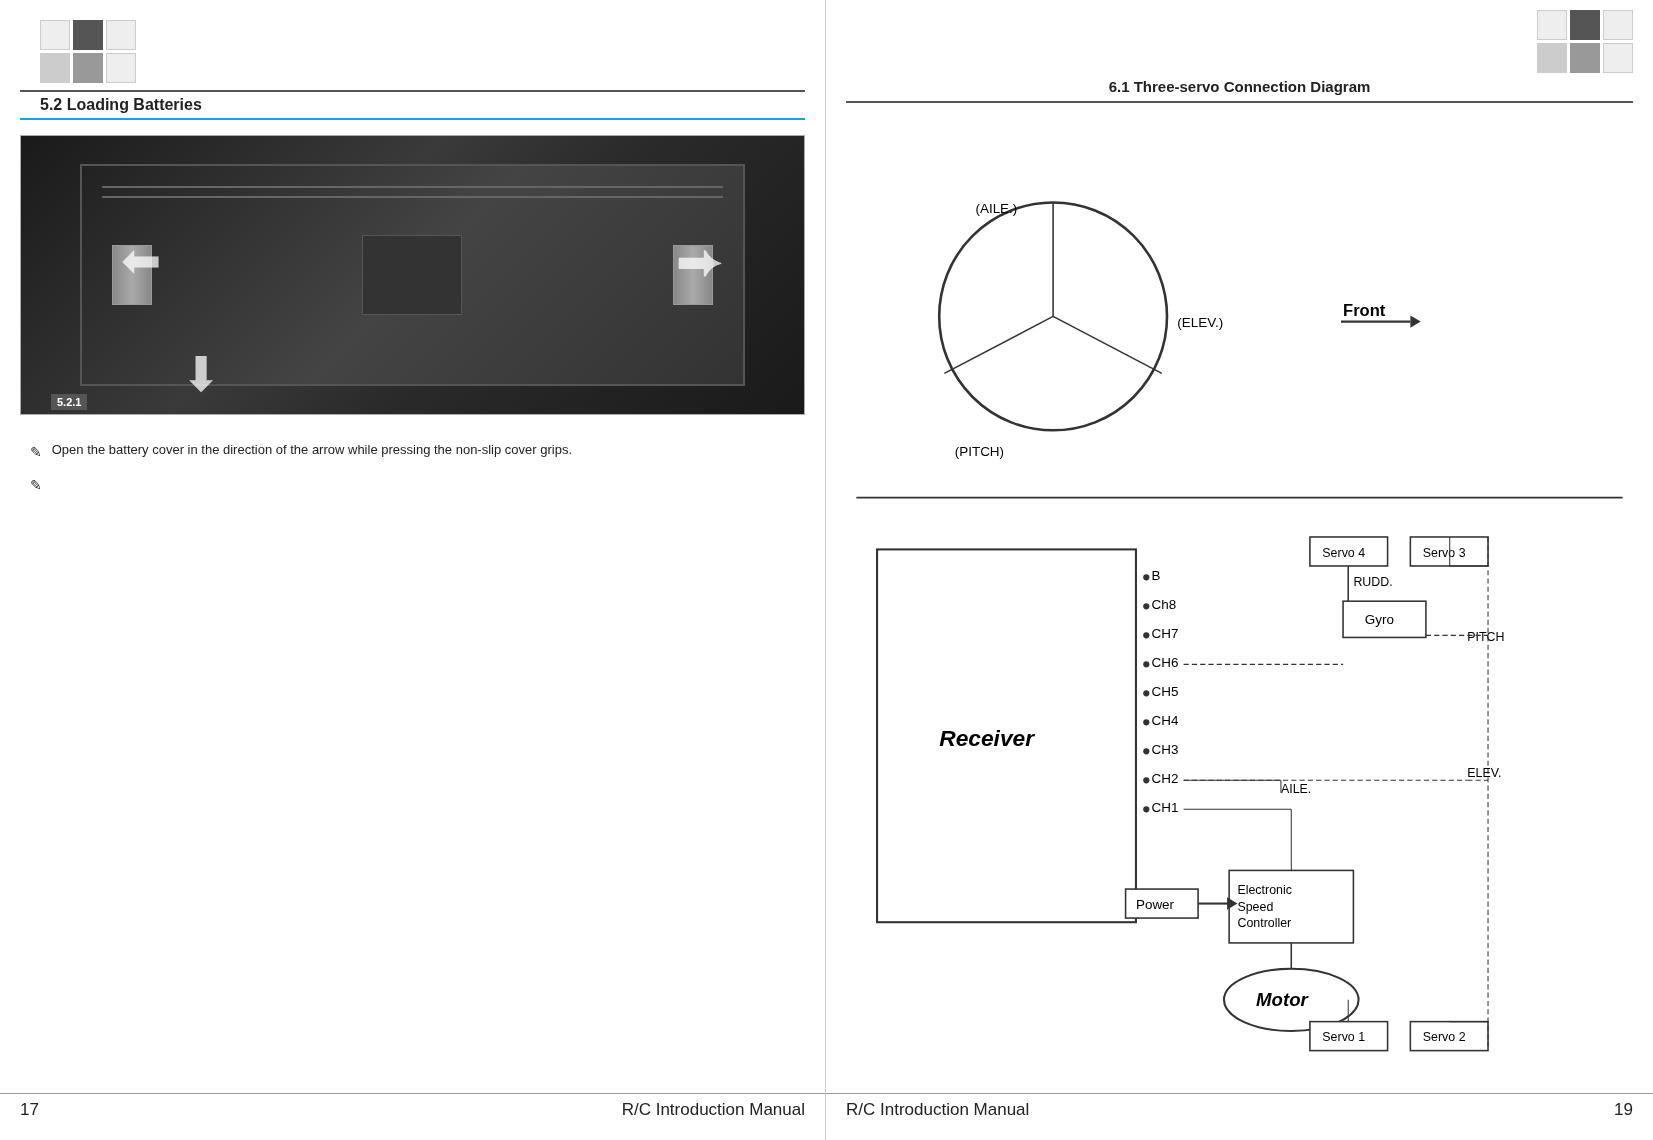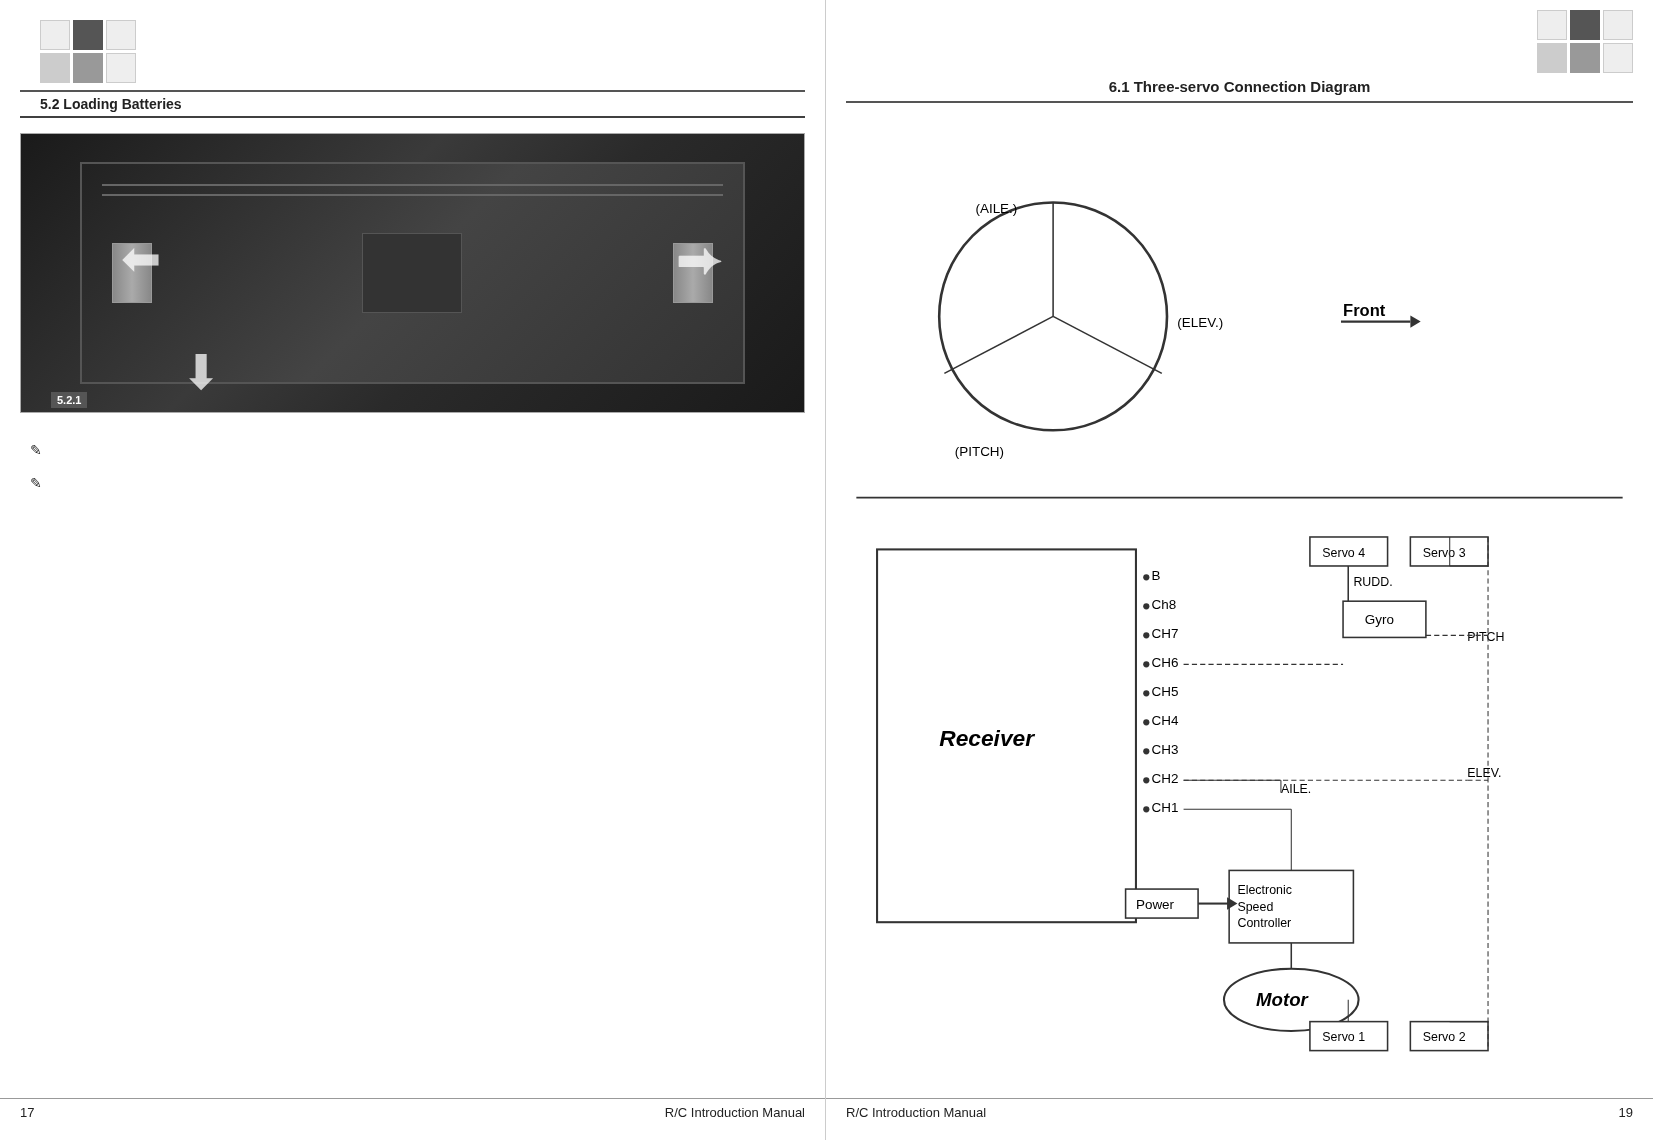--- a/index.html
+++ b/index.html
@@ -56,23 +56,23 @@
     }
 
     .sq-white { background: #eee; border: 1px solid #ccc; }
     .sq-dark { background: #555; }
     .sq-mid { background: #999; }
     .sq-light { background: #ccc; }
 
     
     .section-header {
       border-top: 2px solid #555;
-      border-bottom: 2px solid #404040;
+      border-bottom: 2px solid #0ea5e9;
       padding: 4px 20px;
-      font-size: 14px;
+      font-size: 16px;
       font-weight: bold;
       margin: 0 20px;
     }
 
     
     .battery-image-area {
       margin: 15px 20px;
       border: 1px solid #aaa;
       height: 280px;
       background: #2a2a2a;
@@ -138,21 +138,21 @@
 
     
     .page-footer {
       position: absolute;
       bottom: 20px;
       left: 0;
       right: 0;
       display: flex;
       justify-content: space-between;
       padding: 0 20px;
-      font-size: 13px;
+      font-size: 17px;
       border-top: 1px solid #999;
       padding-top: 6px;
     }
 
     
     .right-header {
       padding: 10px 20px 0 20px;
       display: flex;
       align-items: flex-start;
       justify-content: flex-end;
@@ -230,20 +230,21 @@
         <div style="position:absolute; right:80px; top:45%; transform:translateY(-50%); color:rgba(255,255,255,0.75); font-size:48px; line-height:1;">⮕</div>
         <div style="position:absolute; bottom:15px; left:160px; color:rgba(255,255,255,0.75); font-size:48px; line-height:1;">⬇</div>
 
         <div class="battery-label">5.2.1</div>
       </div>
     </div>
 
     <div class="bullet-section">
       <div class="bullet-item">
         <span class="pencil-icon">✎</span>
+        <span>Open the battery cover in the direction of the arrow while pressing the non-slip cover grips.</span>
       </div>
       <div class="bullet-item">
         <span class="pencil-icon">✎</span>
       </div>
     </div>
   </div>
 
   <div class="page-footer">
     <span>17</span>
     <span>R/C Introduction Manual</span>

